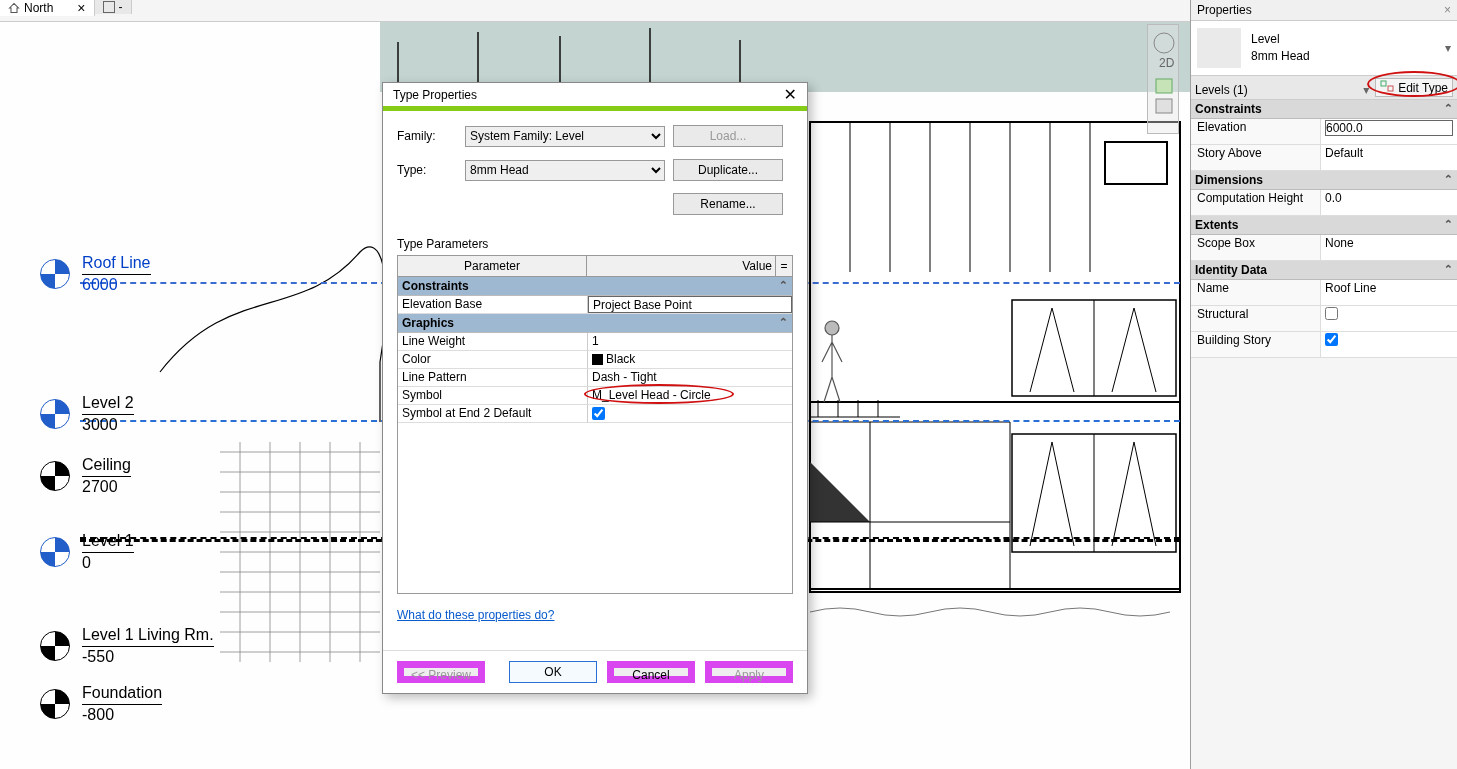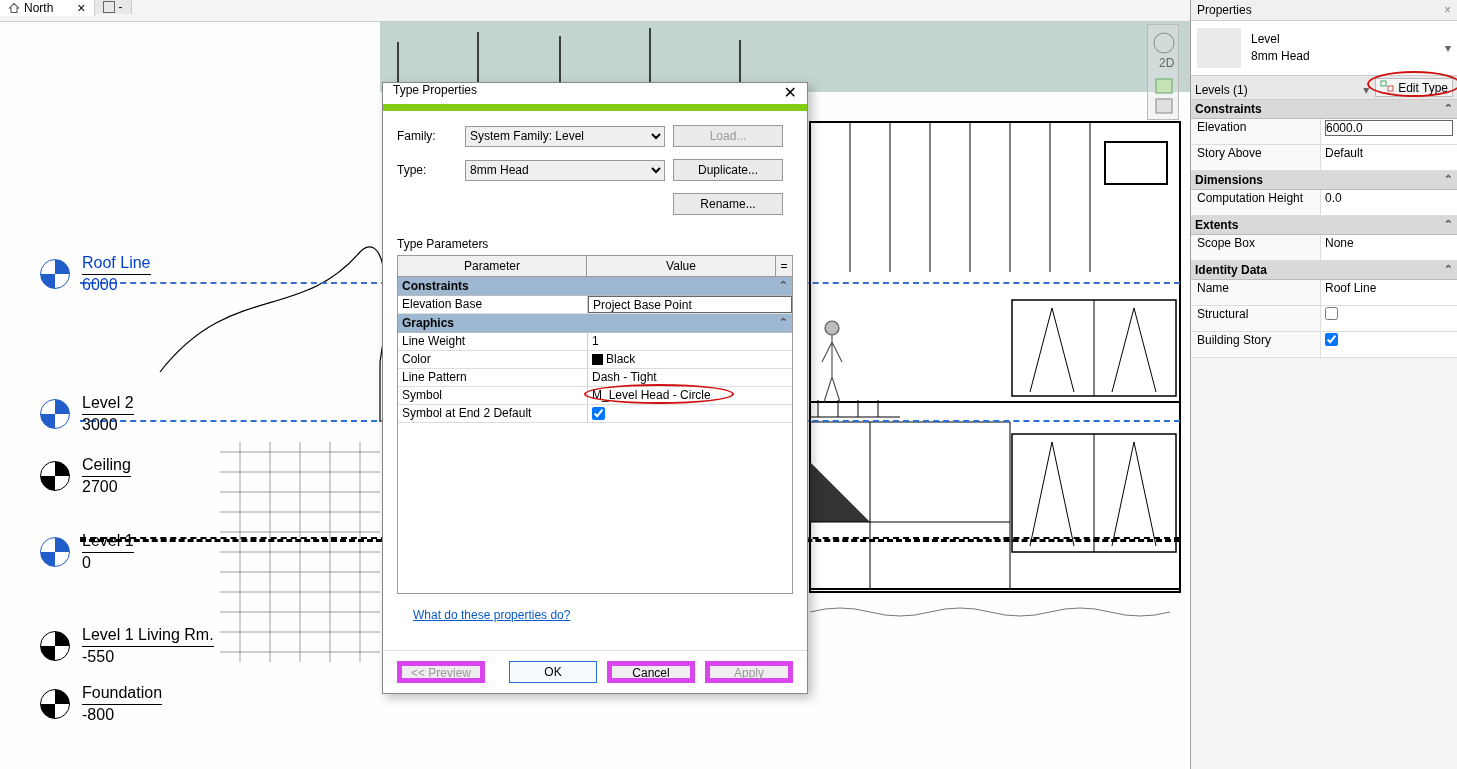--- a/index.html
+++ b/index.html
@@ -43,49 +43,49 @@
 .prop-sec-header { background: #d9d9d9; font-weight: bold; padding: 2px 4px; border-bottom: 1px solid #bbb; display: flex; justify-content: space-between; }
 .prop-row { display: flex; border-bottom: 1px solid #ddd; background: #fff; height: 26px; }
 .prop-row .k { width: 130px; padding: 1px 6px; background: #f9f9f9; border-right: 1px solid #ddd; }
 .prop-row .v { flex: 1; padding: 1px 4px; }
 .prop-row input[type=text] { width: 100%; border: none; font-size: 12px; padding: 0; }
 .prop-row .v.boxed input { border: 1px solid #666; }
 .prop-row input[type=checkbox] { }
 
 
 .dialog { position: absolute; left: 382px; top: 82px; width: 426px; height: 612px; background: #fff; border: 1px solid #888; box-shadow: 4px 4px 10px rgba(0,0,0,.25); display: flex; flex-direction: column; }
-.dlg-title { height: 28px; display: flex; align-items: flex-start; justify-content: space-between; padding: 0 10px; border-bottom: 7px solid #84cc16; }
+.dlg-title { height: 28px; display: flex; align-items: center; justify-content: space-between; padding: 0 10px; border-bottom: 5px solid #84cc16; }
 .dlg-close { font-size: 16px; cursor: pointer; }
 .dlg-body { padding: 14px; flex: 1; display: flex; flex-direction: column; }
 .form-row { display: flex; align-items: center; margin-bottom: 12px; gap: 8px; }
 .form-row label { width: 60px; }
 .form-row select { width: 200px; height: 21px; border: 1px solid #999; font-size: 12px; }
 .form-row button { width: 110px; height: 22px; border: 1px solid #999; background: #eaeaea; font-size: 12px; }
 .form-row button:disabled { color: #999; }
 
 .type-params-label { margin-top: 10px; margin-bottom: 4px; }
 .param-grid { border: 1px solid #999; flex: 1; overflow: hidden; background: #fff; }
 .param-head { display: flex; background: #f0f0f0; border-bottom: 1px solid #999; }
 .param-head .c1 { flex: 1; text-align: center; padding: 3px; border-right: 1px solid #999; }
-.param-head .c2 { flex: 1; text-align: center; padding: 3px; border-right: 1px solid #999; }
+.param-head .c2 { flex: 1; text-align: right; padding: 3px; border-right: 1px solid #999; }
 .param-head .c3 { width: 16px; text-align: center; padding: 3px; }
 .param-sec { background: #9fb8d1; font-weight: bold; padding: 2px 4px; border-bottom: 1px solid #bbb; display: flex; justify-content: space-between; }
 .param-row { display: flex; border-bottom: 1px solid #ddd; height: 18px; }
 .param-row .c1 { width: 190px; padding: 1px 4px; border-right: 1px solid #ccc; }
 .param-row .c2 { flex: 1; padding: 1px 4px; }
 .param-row .c2.boxed { border: 1px solid #666; }
 .checkbox-cell { display: flex; align-items: center; }
-.link-hint { color: #0a5bcc; text-decoration: underline; margin: 14px 16px; display: inline-block; }
+.link-hint { color: #0a5bcc; text-decoration: underline; margin: 14px 0; display: inline-block; }
 .dlg-buttons { display: flex; gap: 10px; padding: 10px 14px; border-top: 1px solid #ddd; justify-content: flex-end; }
-.dlg-buttons button { width: 88px; height: 22px; border: 5px solid #d946ef; background: #eee; font-size: 12px; }
+.dlg-buttons button { width: 88px; height: 22px; border: 7px solid #d946ef; background: #eee; font-size: 12px; }
 .dlg-buttons button.primary { border: 1.5px solid #2a6fd6; background: #f5faff; }
 .dlg-buttons button:disabled { color: #999; }
 
 
-.viewcube { position: absolute; top: 24px; right: 278px; width: 32px; height: 96px; background: rgba(230,230,230,.4); border: 1px solid #bbb; }
+.viewcube { position: absolute; top: 24px; right: 278px; width: 32px; height: 110px; background: rgba(230,230,230,.4); border: 1px solid #bbb; }
 
 .chevrons { font-size: 11px; color: #555; }
 </style>
 </head>
 <body>
 
 <div class="tabbar">
   <div class="tab">
     <span class="home-icon">
       <svg viewBox="0 0 16 16" width="12" height="12">

